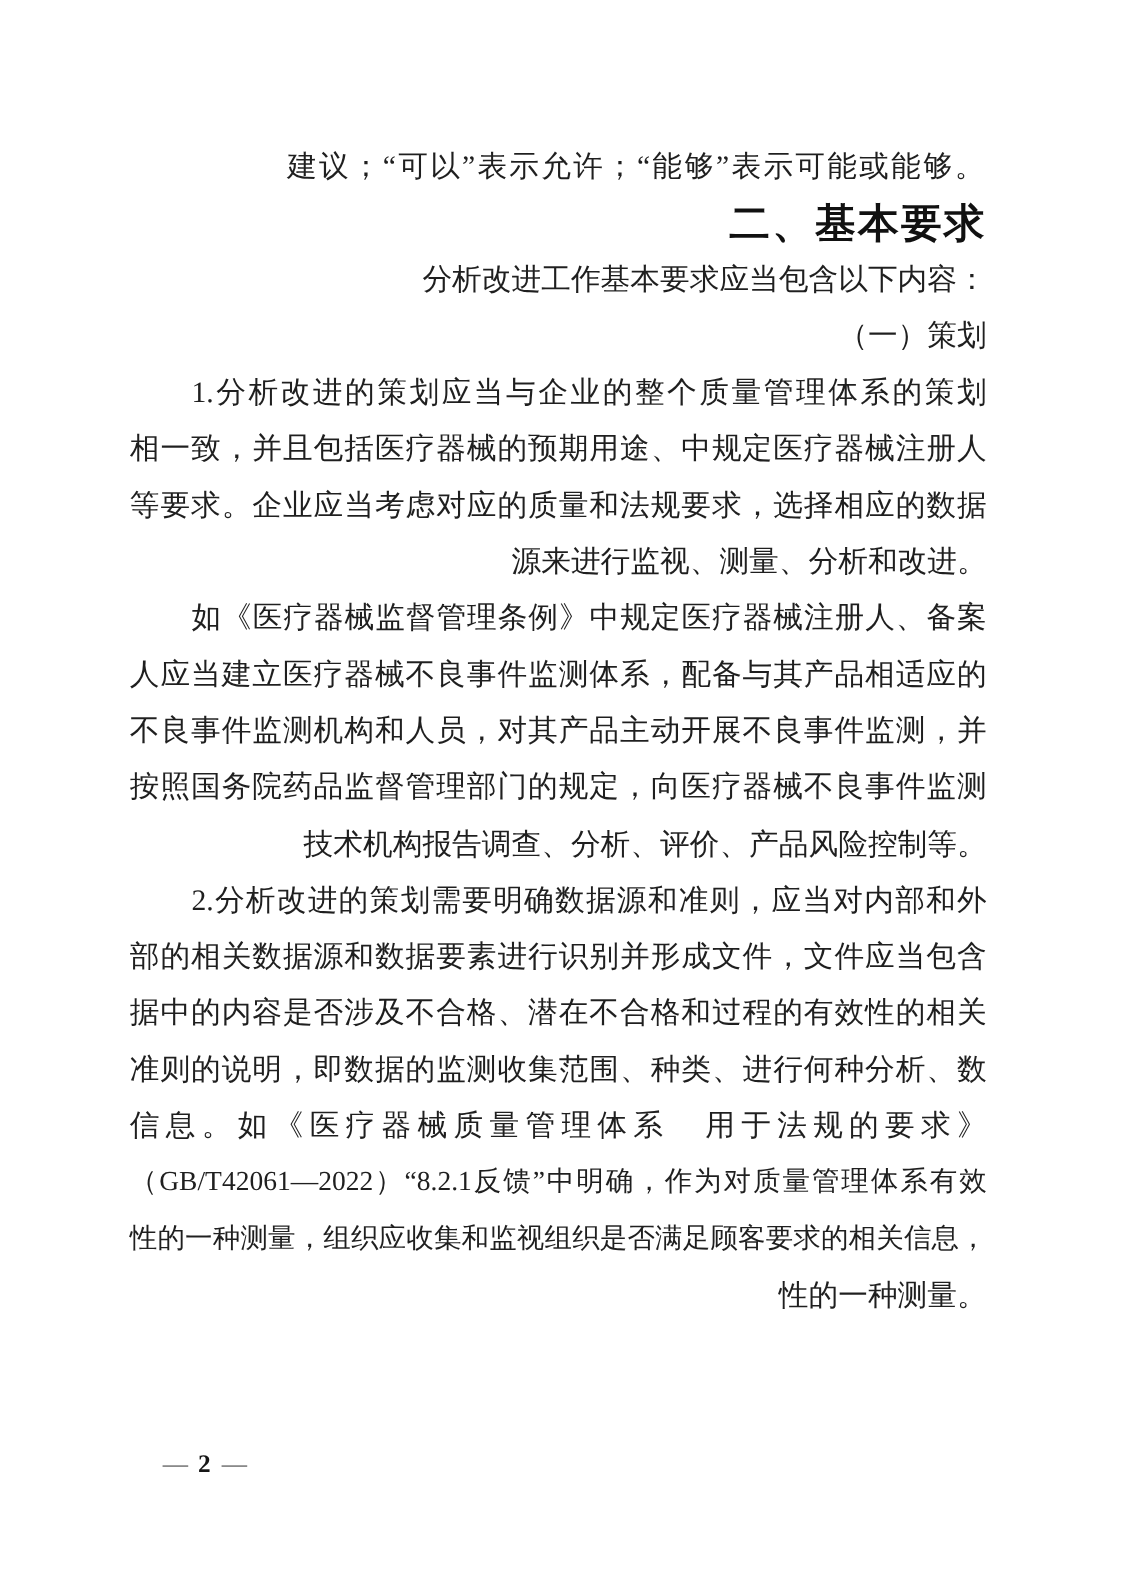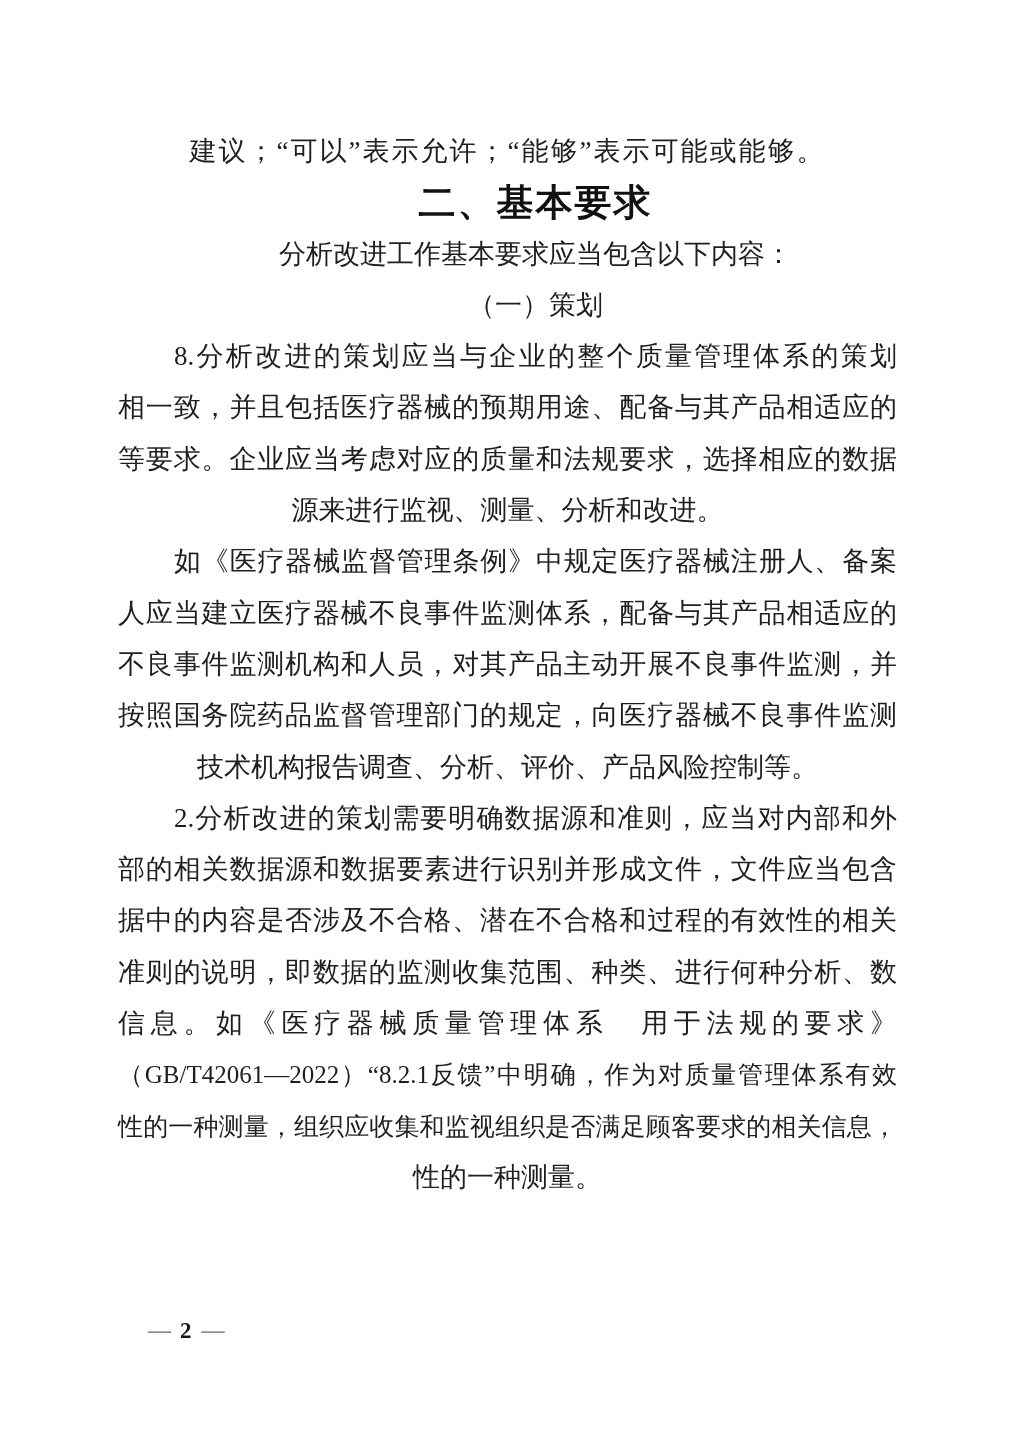--- a/index.html
+++ b/index.html
@@ -21,21 +21,21 @@
     left: 118px;
     top: 126px;
     width: 779px;
   }
   .line {
     height: 51.3px;
     line-height: 51.3px;
     font-size: 27px;
     color: #1f1f1f;
     white-space: nowrap;
-    text-align: center;
+    text-align: right;
   }
   .just {
     white-space: normal;
     text-align: justify;
     text-align-last: justify;
   }
   .indent { text-indent: 56px; }
   .ls2 { letter-spacing: 2px; }
   .heading {
     font-family: "Liberation Sans", "DejaVu Sans", sans-serif;
@@ -61,22 +61,22 @@
 </style>
 </head>
 <body>
 
 <div class="page">
   <div class="textblock">
     <div class="line ls2">建议；“可以”表示允许；“能够”表示可能或能够。</div>
     <div class="line heading indent">二、基本要求</div>
     <div class="line indent">分析改进工作基本要求应当包含以下内容：</div>
     <div class="line indent">（一）策划</div>
-    <div class="line indent just">8.分析改进的策划应当与企业的整个质量管理体系的策划</div>
-    <div class="line just">相一致，并且包括医疗器械的预期用途、配备与其产品相适应的</div>
+    <div class="line indent just">1.分析改进的策划应当与企业的整个质量管理体系的策划</div>
+    <div class="line just">相一致，并且包括医疗器械的预期用途、中规定医疗器械注册人</div>
     <div class="line just">等要求。企业应当考虑对应的质量和法规要求，选择相应的数据</div>
     <div class="line">源来进行监视、测量、分析和改进。</div>
     <div class="line indent just">如《医疗器械监督管理条例》中规定医疗器械注册人、备案</div>
     <div class="line just">人应当建立医疗器械不良事件监测体系，配备与其产品相适应的</div>
     <div class="line just">不良事件监测机构和人员，对其产品主动开展不良事件监测，并</div>
     <div class="line just">按照国务院药品监督管理部门的规定，向医疗器械不良事件监测</div>
     <div class="line">技术机构报告调查、分析、评价、产品风险控制等。</div>
     <div class="line indent just">2.分析改进的策划需要明确数据源和准则，应当对内部和外</div>
     <div class="line just">部的相关数据源和数据要素进行识别并形成文件，文件应当包含</div>
     <div class="line just">据中的内容是否涉及不合格、潜在不合格和过程的有效性的相关</div>

